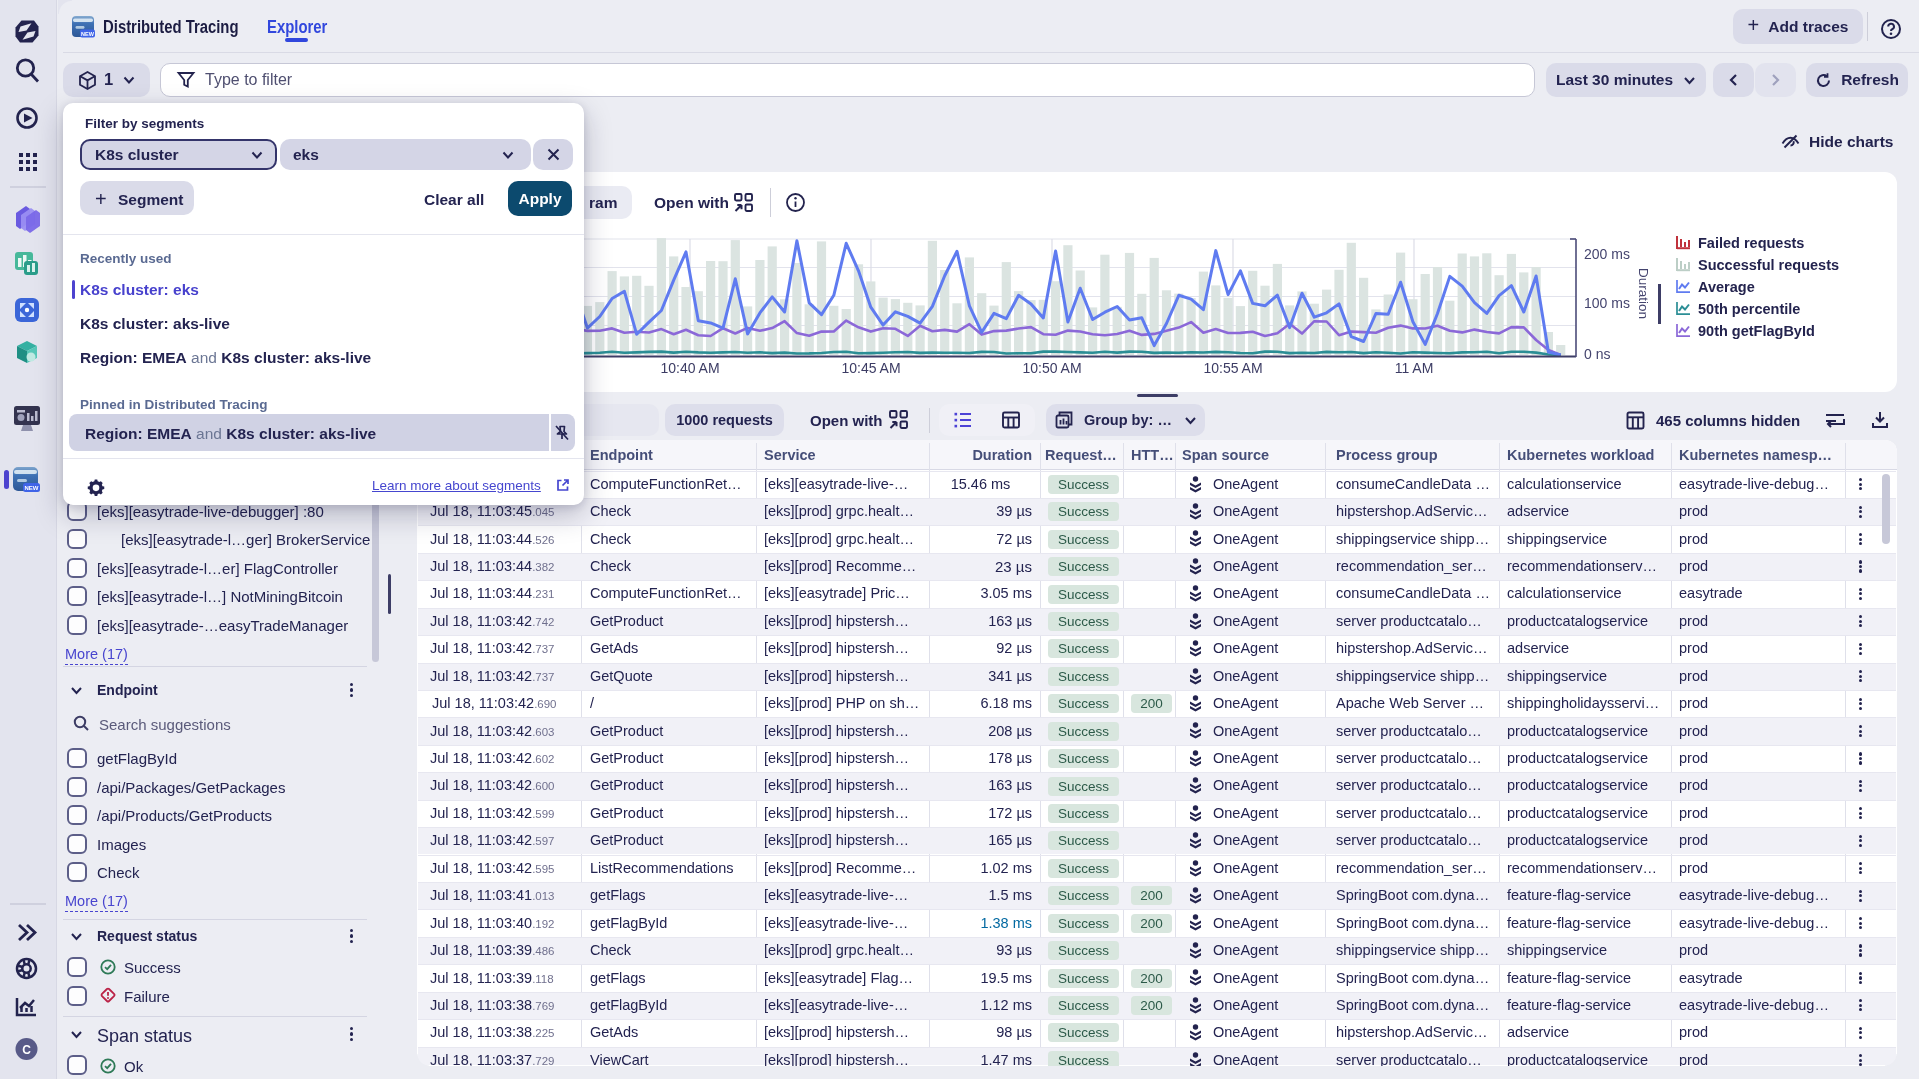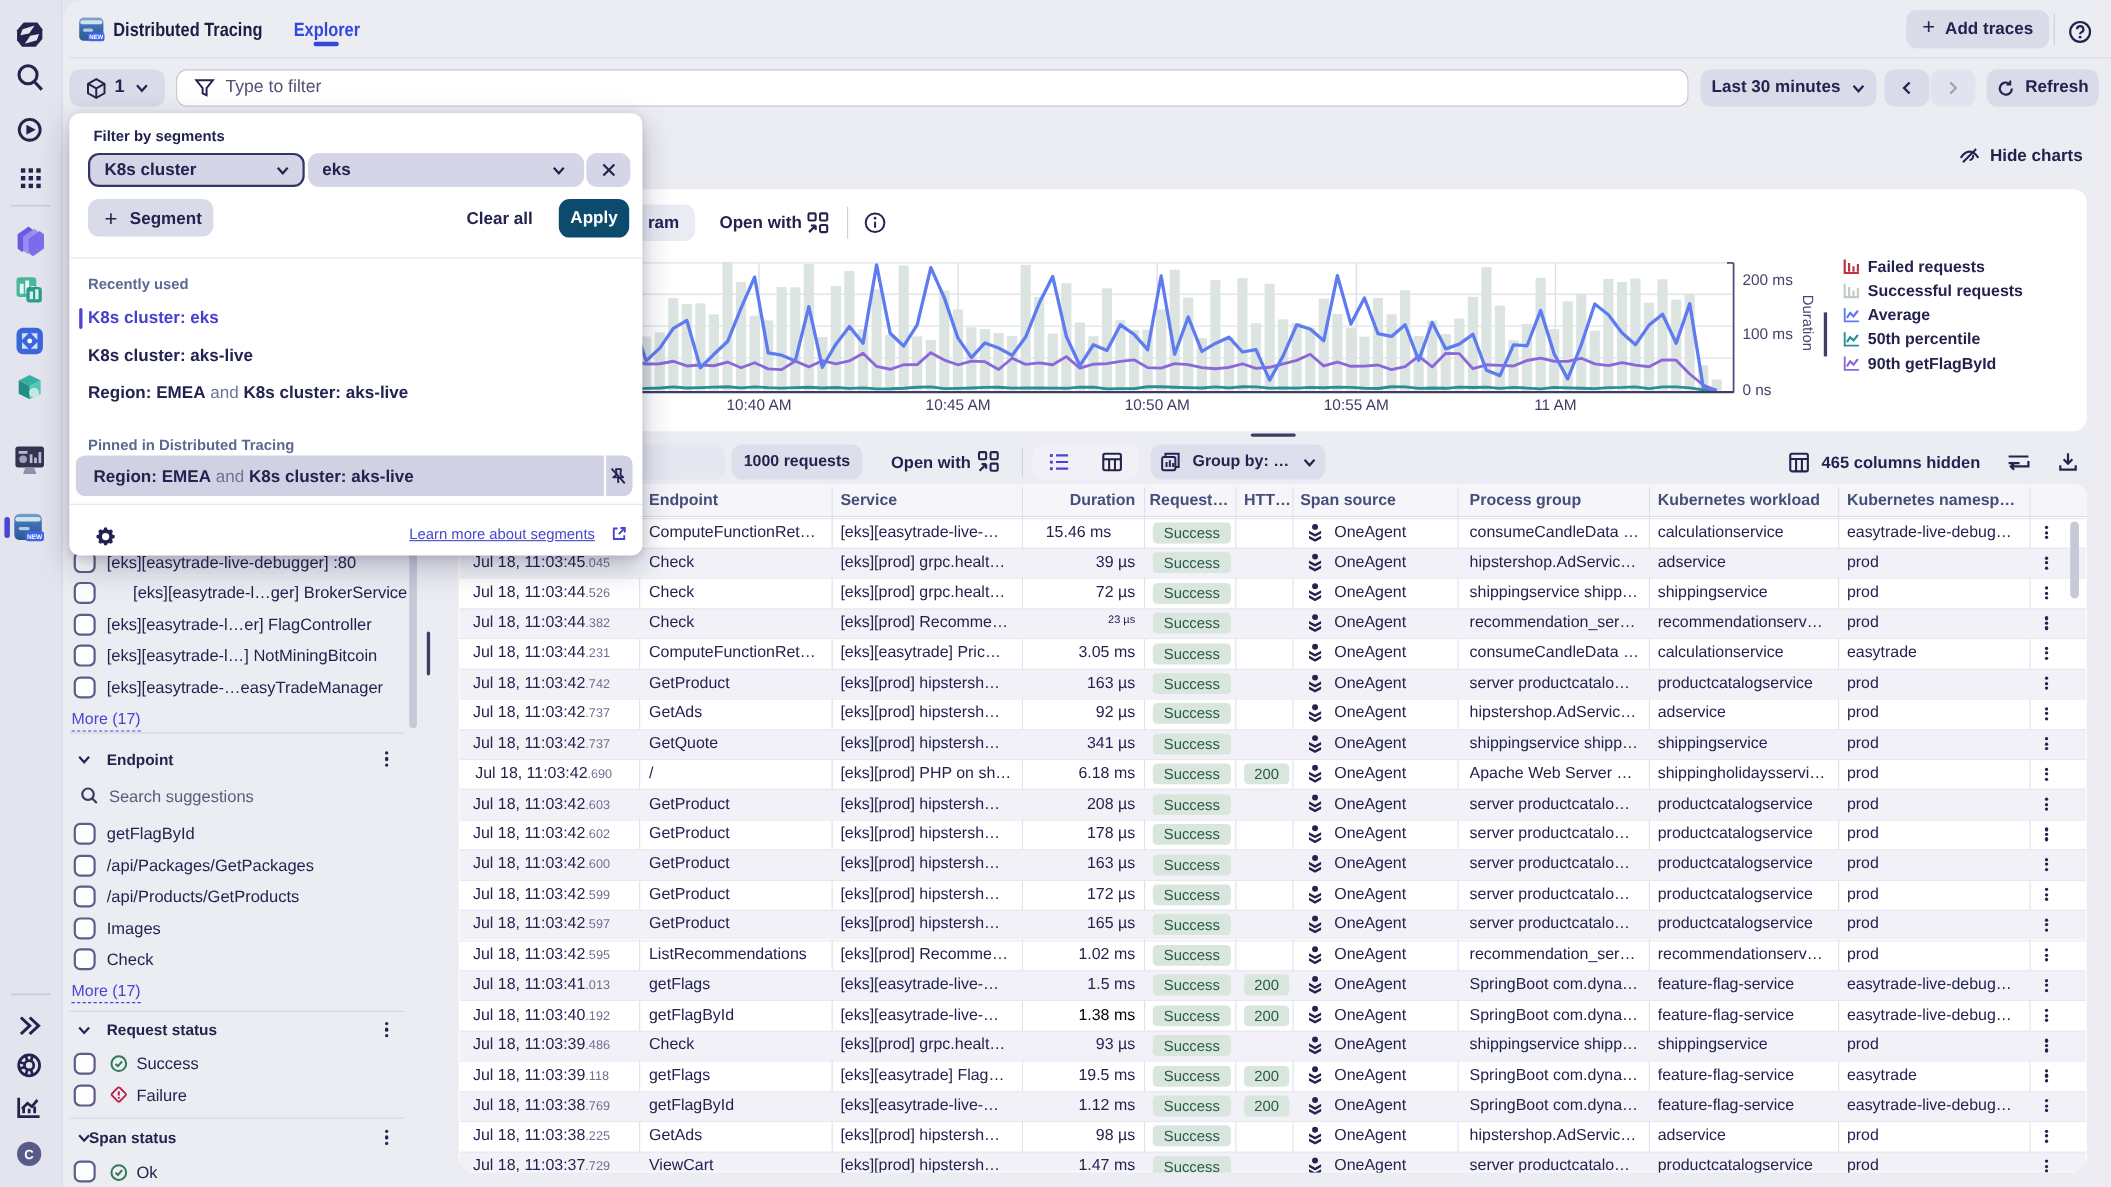--- a/index.html
+++ b/index.html
@@ -489,21 +489,21 @@
 <div class="ab ell" style="left:1507px;top:530.6px;width:158px;font-size:14.5px;color:#232350">shippingservice</div>
 <div class="ab ell" style="left:1679px;top:530.6px;width:158px;font-size:14.5px;color:#232350">prod</div>
 <div class="ab" style="left:1858.5px;top:533.0px;width:3.2px;height:3.2px;border-radius:50%;background:#23234e"></div>
 <div class="ab" style="left:1858.5px;top:537.5px;width:3.2px;height:3.2px;border-radius:50%;background:#23234e"></div>
 <div class="ab" style="left:1858.5px;top:542.0px;width:3.2px;height:3.2px;border-radius:50%;background:#23234e"></div>
 <div class="ab" style="left:418px;top:552.8px;width:1478px;height:27.4px;background:#f1f1f7"></div>
 <div class="ab" style="left:418px;top:552.8px;width:1478px;height:1px;background:#e7e7f0"></div>
 <div class="ab" style="left:430px;top:558.0px;font-size:14.5px;color:#232350;white-space:nowrap">Jul 18, 11:03:44<span style="font-size:11.5px;color:#70708e">.382</span></div>
 <div class="ab ell" style="left:590px;top:558.0px;width:160px;font-size:14.5px;color:#232350">Check</div>
 <div class="ab ell" style="left:764px;top:558.0px;width:160px;font-size:14.5px;color:#232350">[eks][prod] Recomme…</div>
-<div class="ab" style="left:929px;top:558.0px;width:103px;text-align:right;font-size:10px;color:#232350">23 µs</div>
+<div class="ab" style="left:929px;top:558.0px;width:103px;text-align:right;font-size:15px;color:#232350">23 µs</div>
 <div class="ab badge" style="left:1048px;top:557.1px;width:71px;height:19px">Success</div>
 <div class="ab" style="left:1189px;top:557.8px"><svg width="13" height="17" viewBox="0 0 13 17">
       <circle cx="6.5" cy="3" r="2.7" fill="#23234e"></circle>
       <path d="M1 6.5 L6.5 9.5 L12 6.5 L12 9 L6.5 12 L1 9 Z" fill="#23234e"></path>
       <path d="M1 11 L6.5 14 L12 11 L12 13.5 L6.5 16.5 L1 13.5 Z" fill="#23234e"></path>
     </svg></div>
 <div class="ab" style="left:1213px;top:558.0px;font-size:14.5px;color:#232350">OneAgent</div>
 <div class="ab ell" style="left:1336px;top:558.0px;width:155px;font-size:14.5px;color:#232350">recommendation_ser…</div>
 <div class="ab ell" style="left:1507px;top:558.0px;width:158px;font-size:14.5px;color:#232350">recommendationserv…</div>
 <div class="ab ell" style="left:1679px;top:558.0px;width:158px;font-size:14.5px;color:#232350">prod</div>
@@ -731,21 +731,21 @@
 <div class="ab ell" style="left:1336px;top:887.2px;width:155px;font-size:14.5px;color:#232350">SpringBoot com.dyna…</div>
 <div class="ab ell" style="left:1507px;top:887.2px;width:158px;font-size:14.5px;color:#232350">feature-flag-service</div>
 <div class="ab ell" style="left:1679px;top:887.2px;width:158px;font-size:14.5px;color:#232350">easytrade-live-debug…</div>
 <div class="ab" style="left:1858.5px;top:889.6px;width:3.2px;height:3.2px;border-radius:50%;background:#23234e"></div>
 <div class="ab" style="left:1858.5px;top:894.1px;width:3.2px;height:3.2px;border-radius:50%;background:#23234e"></div>
 <div class="ab" style="left:1858.5px;top:898.6px;width:3.2px;height:3.2px;border-radius:50%;background:#23234e"></div>
 <div class="ab" style="left:418px;top:909.4px;width:1478px;height:1px;background:#e7e7f0"></div>
 <div class="ab" style="left:430px;top:914.6px;font-size:14.5px;color:#232350;white-space:nowrap">Jul 18, 11:03:40<span style="font-size:11.5px;color:#70708e">.192</span></div>
 <div class="ab ell" style="left:590px;top:914.6px;width:160px;font-size:14.5px;color:#232350">getFlagById</div>
 <div class="ab ell" style="left:764px;top:914.6px;width:160px;font-size:14.5px;color:#232350">[eks][easytrade-live-…</div>
-<div class="ab" style="left:929px;top:914.6px;width:103px;text-align:right;font-size:14.5px;color:#000000">1.38 ms</div>
+<div class="ab" style="left:929px;top:914.6px;width:103px;text-align:right;font-size:14.5px;color:#0369a1">1.38 ms</div>
 <div class="ab badge" style="left:1048px;top:913.7px;width:71px;height:19px">Success</div>
 <div class="ab badge" style="left:1131px;top:913.7px;width:41px;height:19px">200</div>
 <div class="ab" style="left:1189px;top:914.4px"><svg width="13" height="17" viewBox="0 0 13 17">
       <circle cx="6.5" cy="3" r="2.7" fill="#23234e"></circle>
       <path d="M1 6.5 L6.5 9.5 L12 6.5 L12 9 L6.5 12 L1 9 Z" fill="#23234e"></path>
       <path d="M1 11 L6.5 14 L12 11 L12 13.5 L6.5 16.5 L1 13.5 Z" fill="#23234e"></path>
     </svg></div>
 <div class="ab" style="left:1213px;top:914.6px;font-size:14.5px;color:#232350">OneAgent</div>
 <div class="ab ell" style="left:1336px;top:914.6px;width:155px;font-size:14.5px;color:#232350">SpringBoot com.dyna…</div>
 <div class="ab ell" style="left:1507px;top:914.6px;width:158px;font-size:14.5px;color:#232350">feature-flag-service</div>
@@ -905,21 +905,21 @@
 <svg class="ab" style="left:100px;top:987px" width="16" height="16" viewBox="0 0 16 16">
     <rect x="3" y="3" width="10" height="10" rx="1.5" fill="none" stroke="#bb2347" stroke-width="1.8" transform="rotate(45 8 8)"></rect>
     <line x1="8" y1="5" x2="8" y2="8.8" stroke="#bb2347" stroke-width="1.8"></line>
     <circle cx="8" cy="11" r="1" fill="#bb2347"></circle>
   </svg>
 <div class="ab" style="left:124px;top:988px;font-size:15px;color:#232350;white-space:nowrap;">Failure</div>
 <div class="ab" style="left:63px;top:1016px;width:304px;height:1px;background:#d4d5e2"></div>
 <svg class="ab" style="left:70px;top:1029px" width="13" height="11" viewBox="0 0 13 11" fill="none" stroke="#232350" stroke-width="2">
     <path d="M2 3 L6.5 8 L11 3"></path>
   </svg>
-<div class="ab" style="left:81px;top:1026px;font-size:14px;color:#232350;font-weight:bold;white-space:nowrap;">Span status</div>
+<div class="ab" style="left:97px;top:1026px;font-size:18px;color:#232350;font-weight:normal;white-space:nowrap;">Span status</div>
 <div class="ab" style="left:350px;top:1026.8px;width:3.4px;height:3.4px;border-radius:50%;background:#232350"></div>
 <div class="ab" style="left:350px;top:1032.3px;width:3.4px;height:3.4px;border-radius:50%;background:#232350"></div>
 <div class="ab" style="left:350px;top:1037.8px;width:3.4px;height:3.4px;border-radius:50%;background:#232350"></div>
 <div class="cb" style="left:67px;top:1055px"></div>
 <svg class="ab" style="left:100px;top:1058px" width="16" height="16" viewBox="0 0 16 16" fill="none" stroke="#2e7a57" stroke-width="1.8">
     <circle cx="8" cy="8" r="6.7"></circle>
     <path d="M5 8.2 L7.2 10.2 L11 5.8"></path>
   </svg>
 <div class="ab" style="left:124px;top:1058px;font-size:15px;color:#232350;white-space:nowrap;">Ok</div>
 <div class="ab" style="left:372px;top:500px;width:7px;height:162px;background:#c7c8d8;border-radius:4px"></div>

